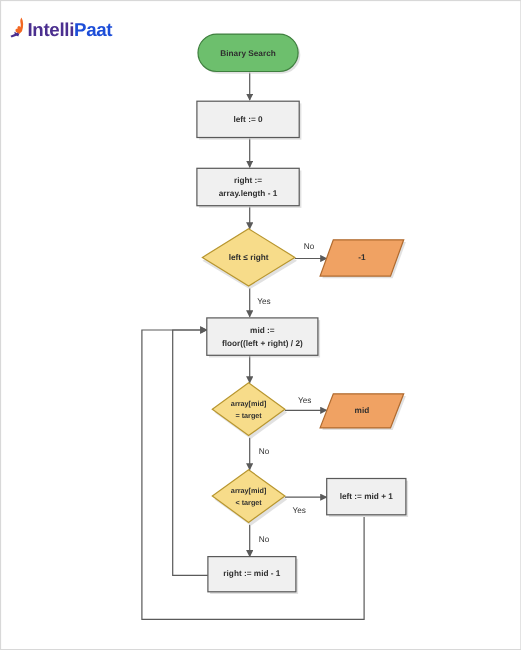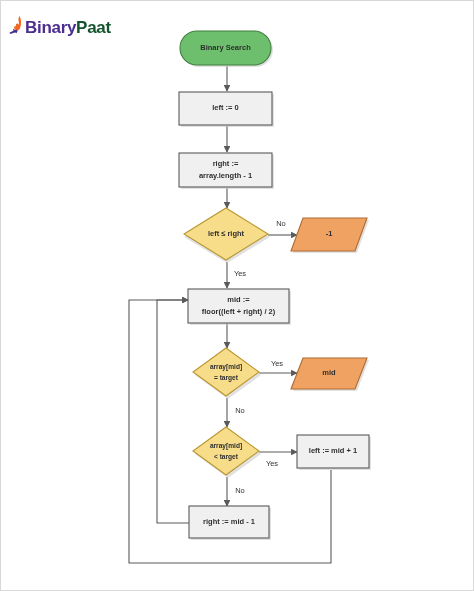--- a/index.html
+++ b/index.html
@@ -35,21 +35,21 @@
     position: relative;
     margin-right: -3px;
   }
   #logo .logo-text {
     font-size: 17px;
     font-weight: bold;
     letter-spacing: -0.3px;
     line-height: 1;
   }
   #logo .t-a { color: #4b2f8f; }
-  #logo .t-b { color: #14532d; }
+  #logo .t-b { color: #1d4ed8; }
 
   svg#flow {
     position: absolute;
     left: 0;
     top: 0;
   }
   .node-label {
     font-family: "Liberation Sans", sans-serif;
     font-size: 7.5px;
     font-weight: bold;
@@ -103,21 +103,21 @@
 <div id="page-frame"></div>
 
 <div id="logo">
   <span class="logo-mark">
     <svg width="20" height="24" viewBox="0 0 20 24">
       <path d="M11.5 1 C9 5, 12 6.5, 10.5 10 C9.8 7.5, 7.5 8.5, 7.8 11.5 C6.5 10.5, 5.5 12, 6.5 14 L9.5 16 L12 13.5 C13.5 9, 13.5 4.5, 11.5 1 Z" fill="#f26722"></path>
       <path d="M1.5 17.5 L8.5 14.5 L9.5 16.5 L2.5 19 Z" fill="#4b2f8f"></path>
       <path d="M5.5 13.8 C6.4 14.8, 7.6 15.6, 9.3 16.2 L8.6 18.2 C6.8 17.5, 5.6 16.2, 5 14.8 Z" fill="#4b2f8f"></path>
     </svg>
   </span>
-  <span class="logo-text"><span class="t-a">Binary</span><span class="t-b">Paat</span></span>
+  <span class="logo-text"><span class="t-a">Intelli</span><span class="t-b">Paat</span></span>
 </div>
 
 <svg id="flow" width="474" height="591" viewBox="0 0 474 591">
   <defs>
     <marker id="arrow" viewBox="0 0 10 10" refX="9" refY="5" markerWidth="6" markerHeight="6" orient="auto-start-reverse">
       <path d="M 0 0 L 10 5 L 0 10 z" fill="#5a5a5a"></path>
     </marker>
   </defs>
 
   <g>

